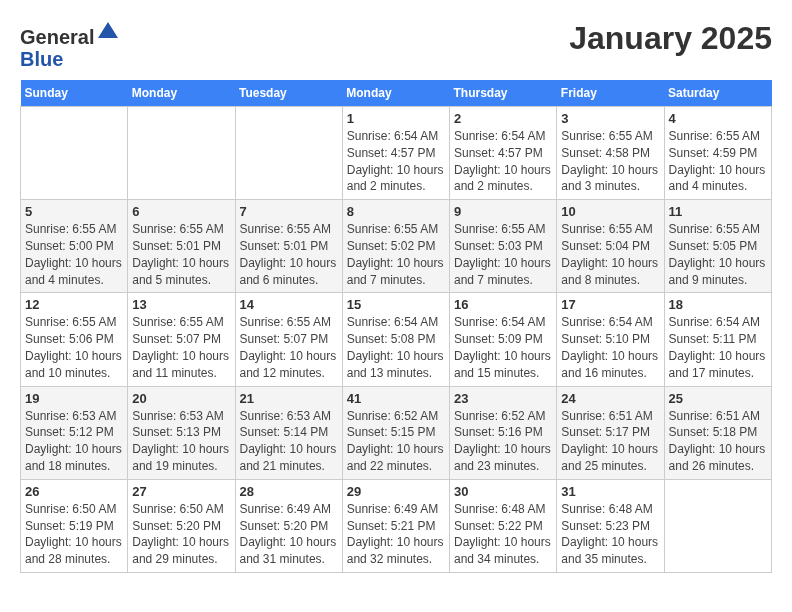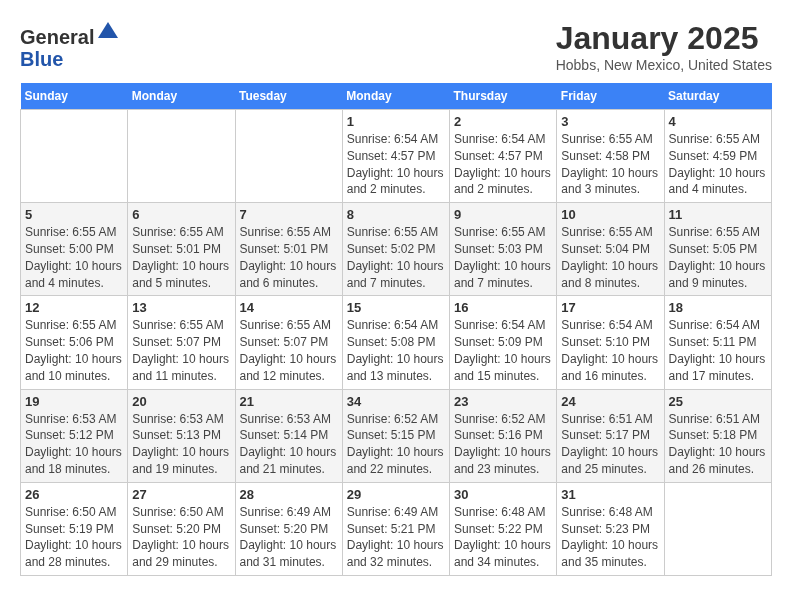--- a/index.html
+++ b/index.html
@@ -99,21 +99,20 @@
             <polygon points="12,2 22,18 2,18" fill="#2255aa"></polygon>
           </svg>
       </div>
       <div class="logo-text">
         <span class="logo-blue">Blue</span>
       </div>
     </div>
   </div>
   <div class="title-block">
     <div class="month-title">January 2025</div>
-    <div class="location">Hobbs, New Mexico, United States</div>
   </div>
 </div>
 
 <table>
   <thead>
     <tr>
     <th>Sunday</th>
         <th>Monday</th>
         <th>Tuesday</th>
         <th>Monday</th>
@@ -211,21 +210,21 @@
         </td>
         <td>
           <div class="day-number">20</div>
           <div class="day-info">Sunrise: 6:53 AM<br>Sunset: 5:13 PM<br>Daylight: 10 hours and 19 minutes.</div>
         </td>
         <td>
           <div class="day-number">21</div>
           <div class="day-info">Sunrise: 6:53 AM<br>Sunset: 5:14 PM<br>Daylight: 10 hours and 21 minutes.</div>
         </td>
         <td>
-          <div class="day-number">34</div>
+          <div class="day-number">41</div>
           <div class="day-info">Sunrise: 6:52 AM<br>Sunset: 5:15 PM<br>Daylight: 10 hours and 22 minutes.</div>
         </td>
         <td>
           <div class="day-number">23</div>
           <div class="day-info">Sunrise: 6:52 AM<br>Sunset: 5:16 PM<br>Daylight: 10 hours and 23 minutes.</div>
         </td>
         <td>
           <div class="day-number">24</div>
           <div class="day-info">Sunrise: 6:51 AM<br>Sunset: 5:17 PM<br>Daylight: 10 hours and 25 minutes.</div>
         </td>

